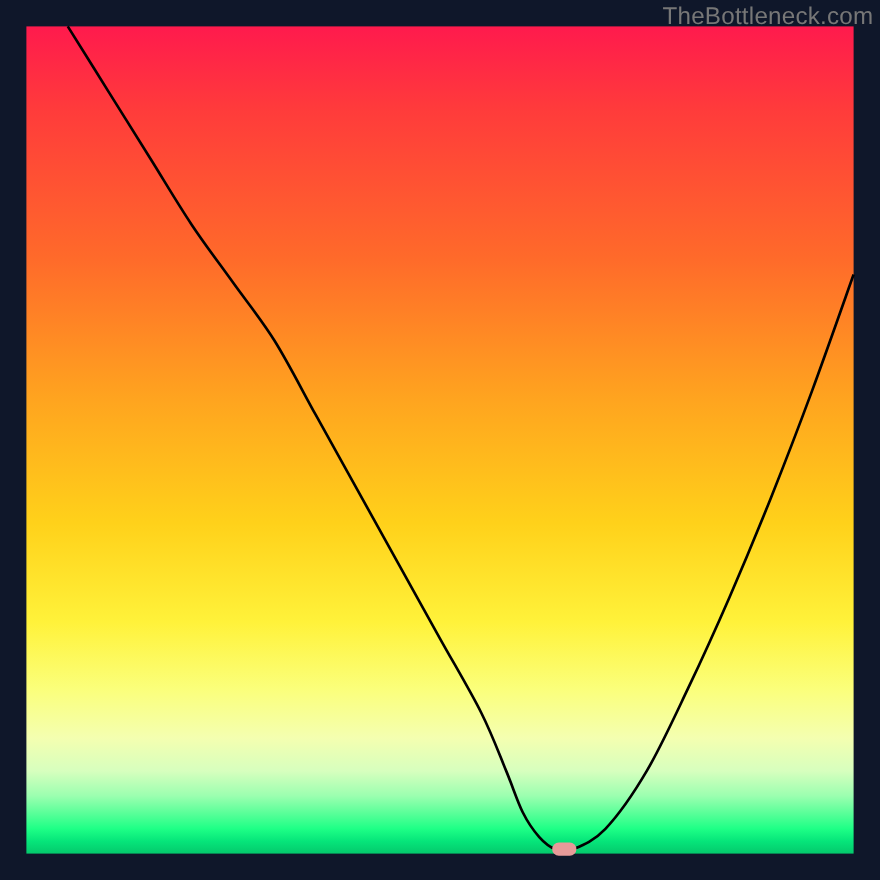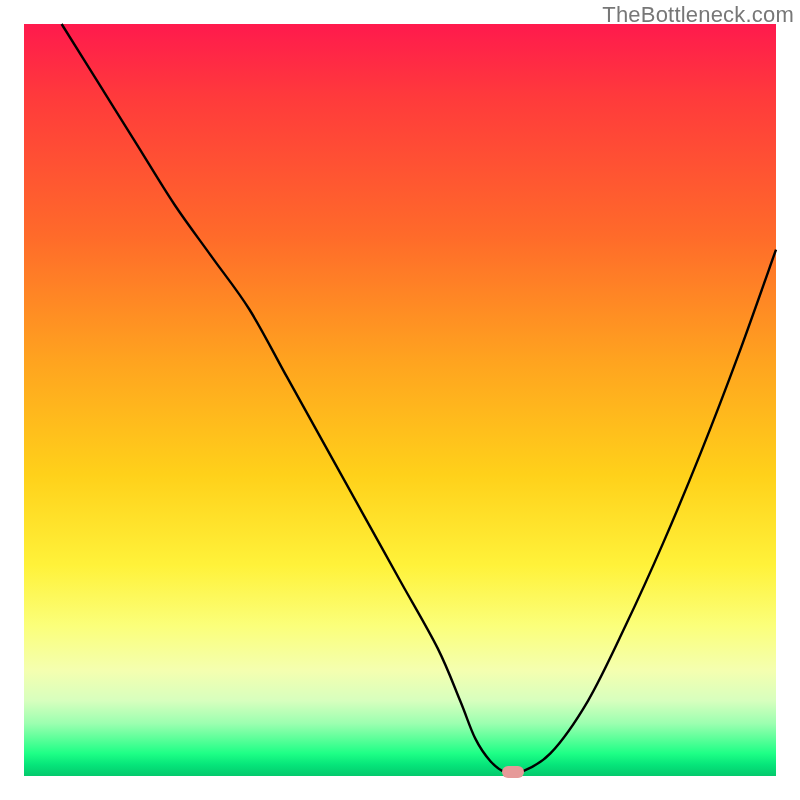--- a/index.html
+++ b/index.html
@@ -8,21 +8,21 @@
     width: 800px;
     height: 800px;
     background: #000;
     font-family: Arial, Helvetica, sans-serif;
     overflow: hidden;
   }
   .frame {
     position: relative;
     width: 800px;
     height: 800px;
-    background: #ffffff;
+    background: #0f172a;
   }
   
   .plot {
     position: absolute;
     left: 24px;
     top: 24px;
     width: 752px;   
     height: 752px;
     
     background: linear-gradient(

